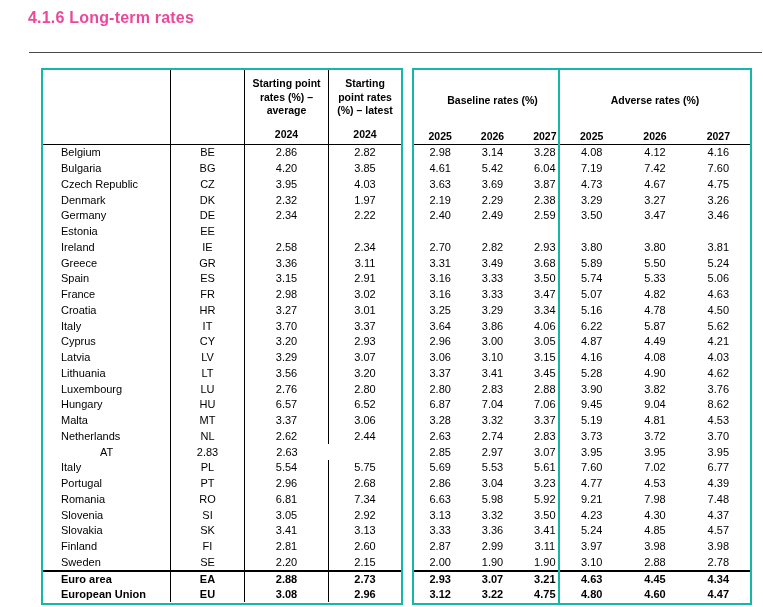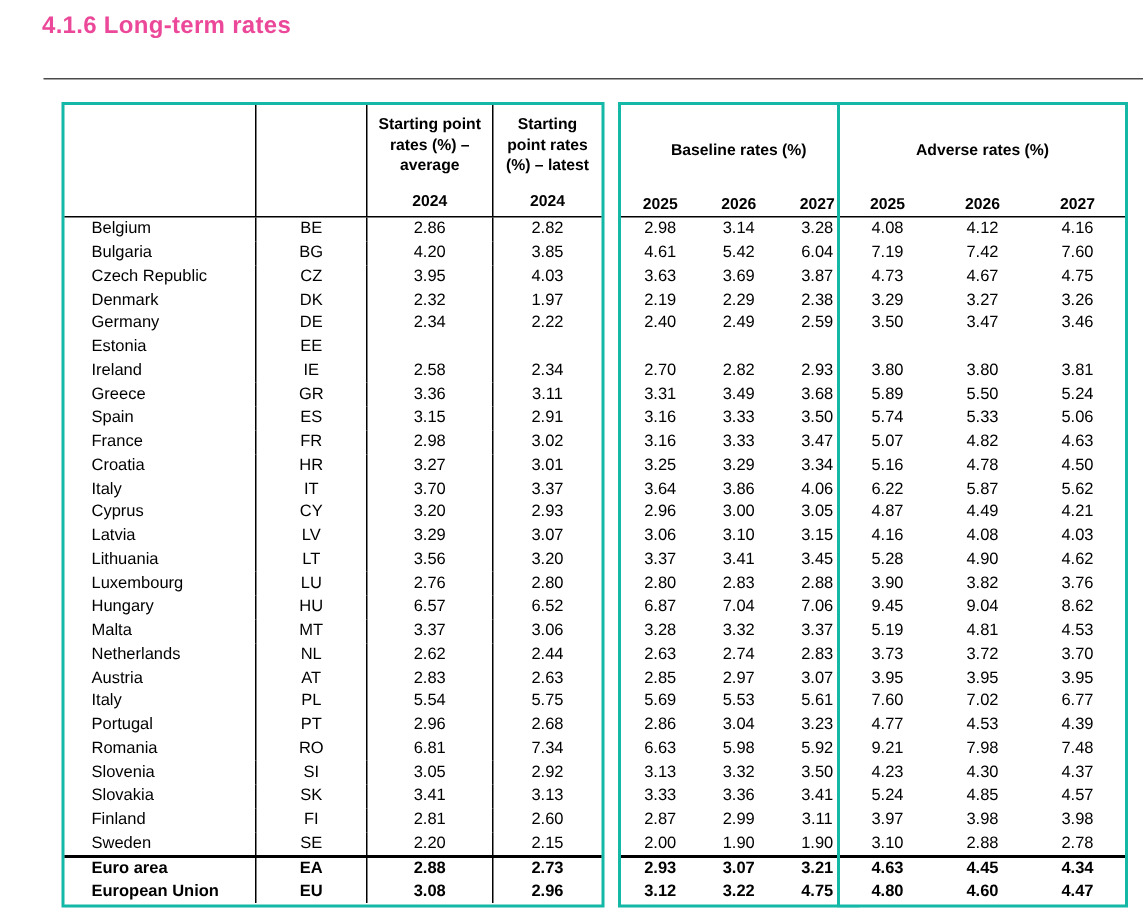--- a/index.html
+++ b/index.html
@@ -182,21 +182,20 @@
           <div class="cell center bdr">3.37</div>
           <div class="cell center">3.06</div>
         </div>
         <div class="trow left-grid">
           <div class="cell country bdr">Netherlands</div>
           <div class="cell center bdr">NL</div>
           <div class="cell center bdr">2.62</div>
           <div class="cell center">2.44</div>
         </div>
         <div class="trow left-grid">
-          <div class="cell country bdr">Austria</div>
           <div class="cell center bdr">AT</div>
           <div class="cell center bdr">2.83</div>
           <div class="cell center">2.63</div>
         </div>
         <div class="trow left-grid">
           <div class="cell country bdr">Italy</div>
           <div class="cell center bdr">PL</div>
           <div class="cell center bdr">5.54</div>
           <div class="cell center">5.75</div>
         </div>

